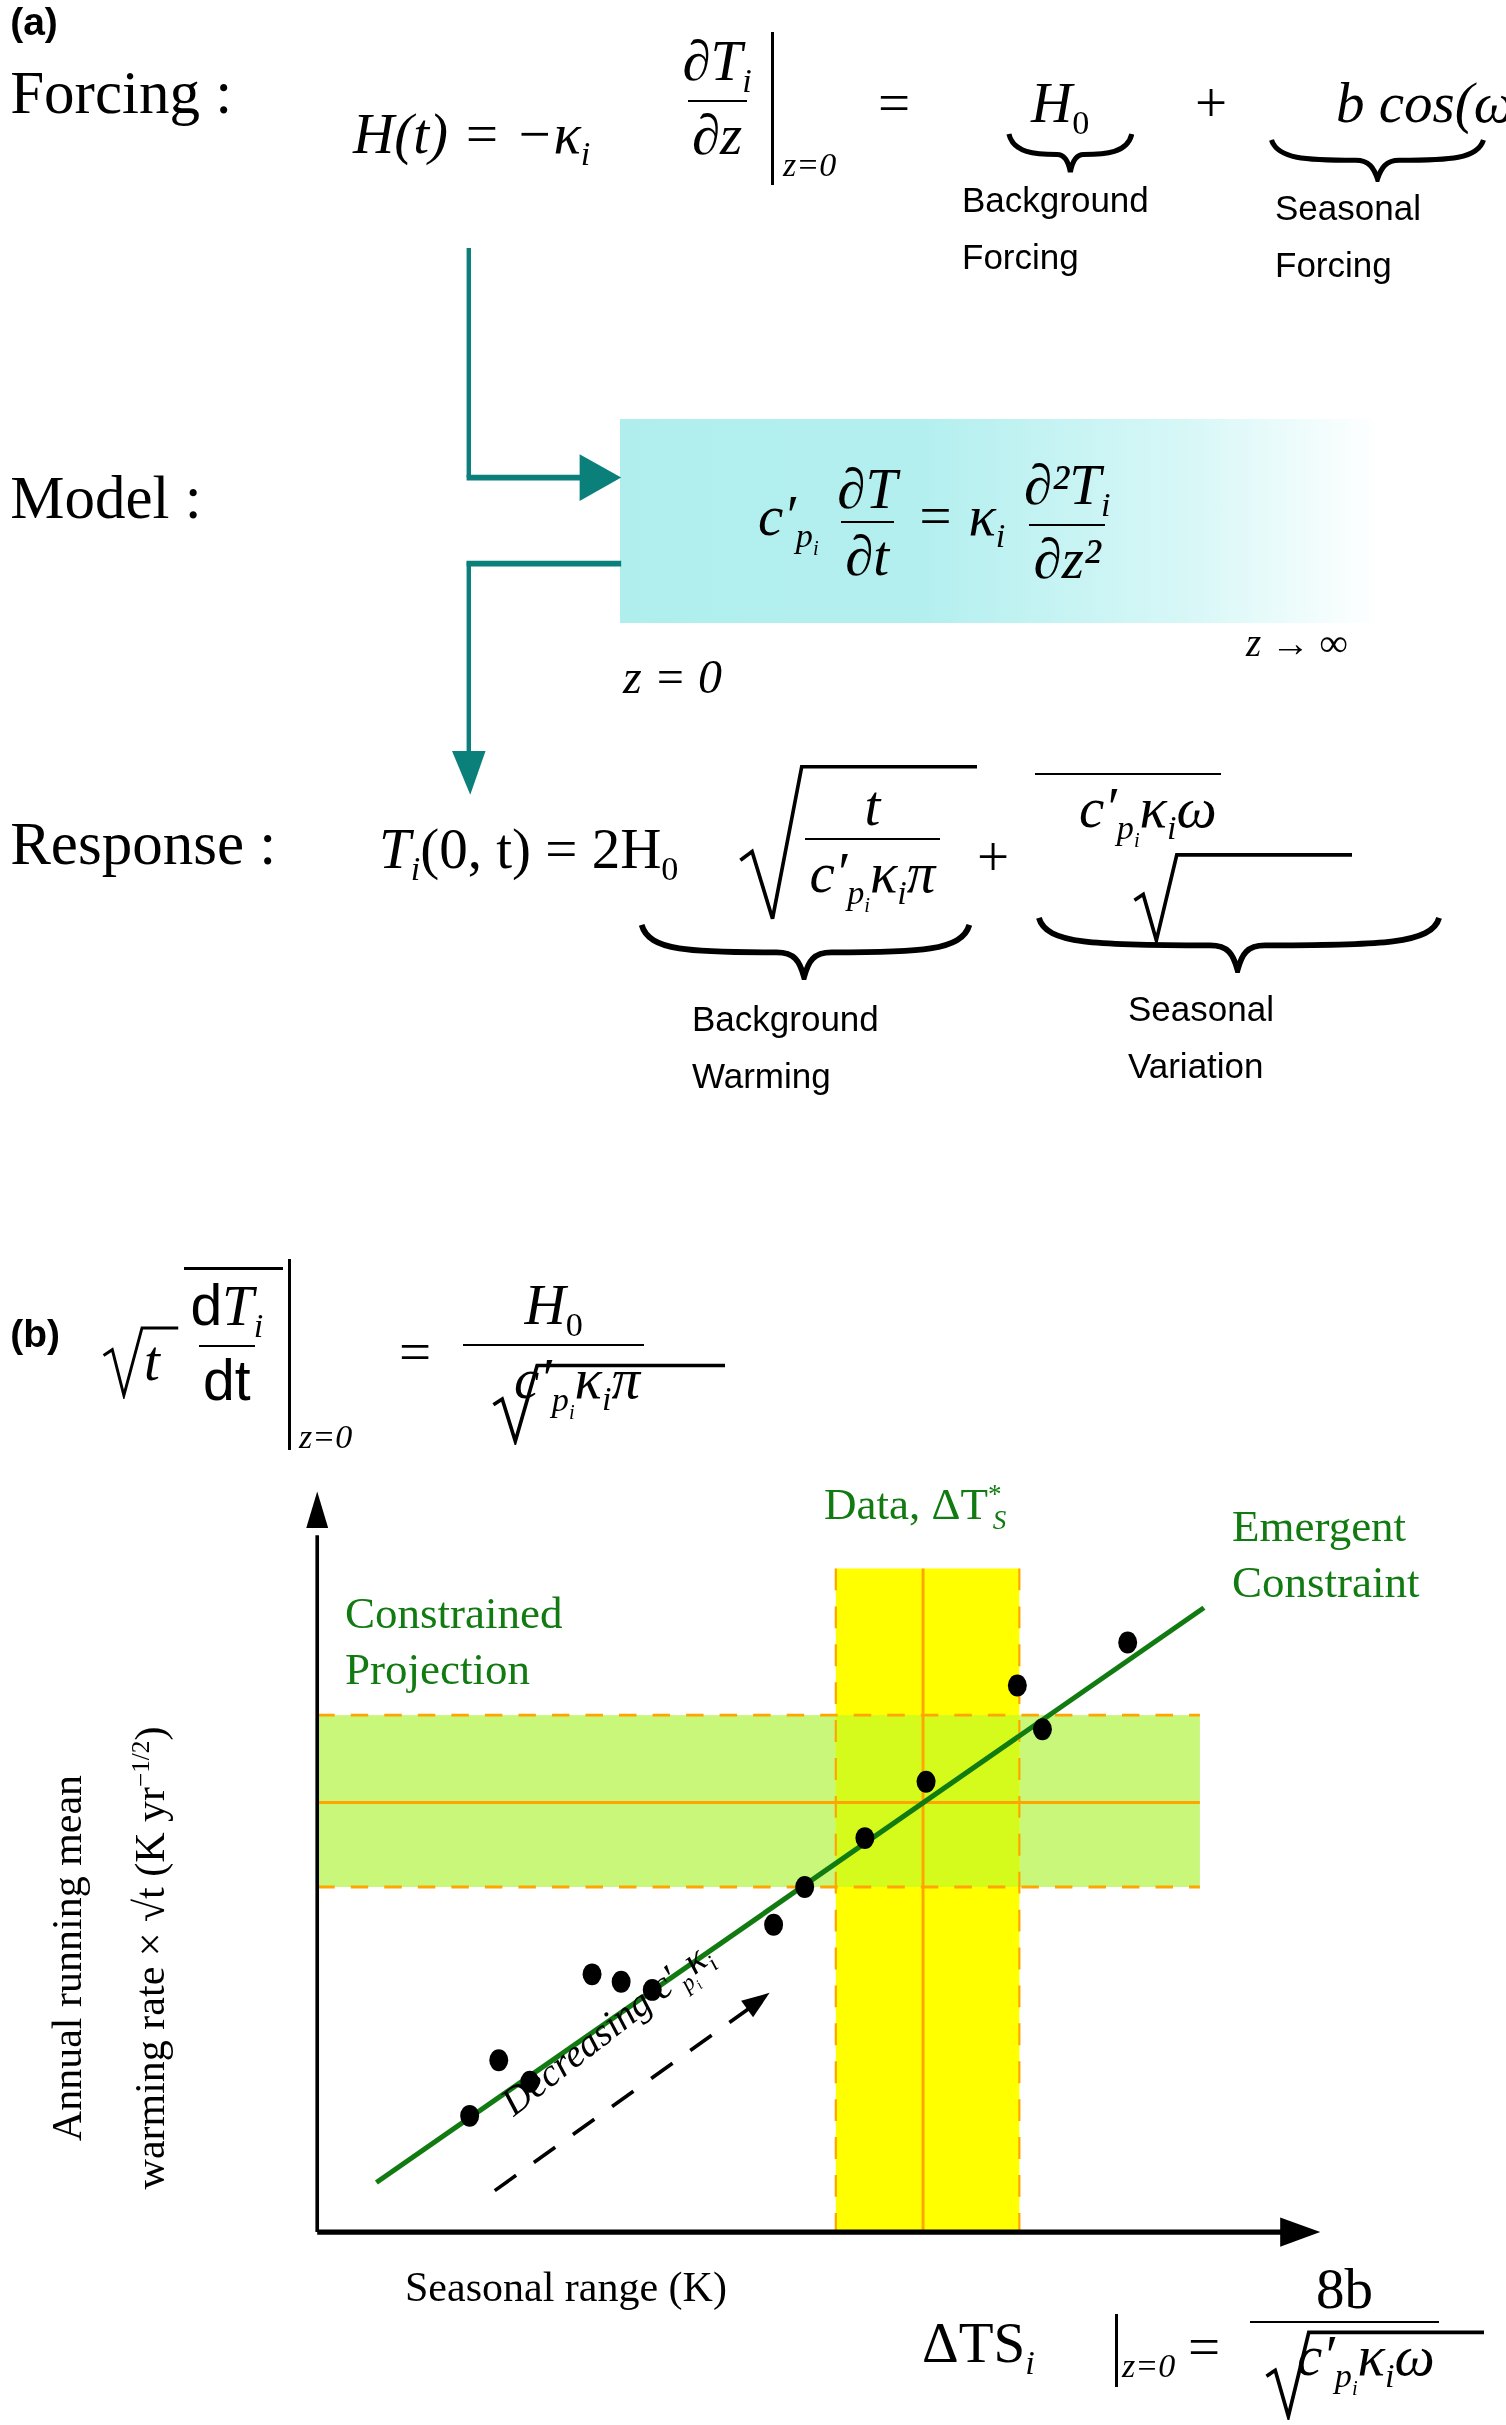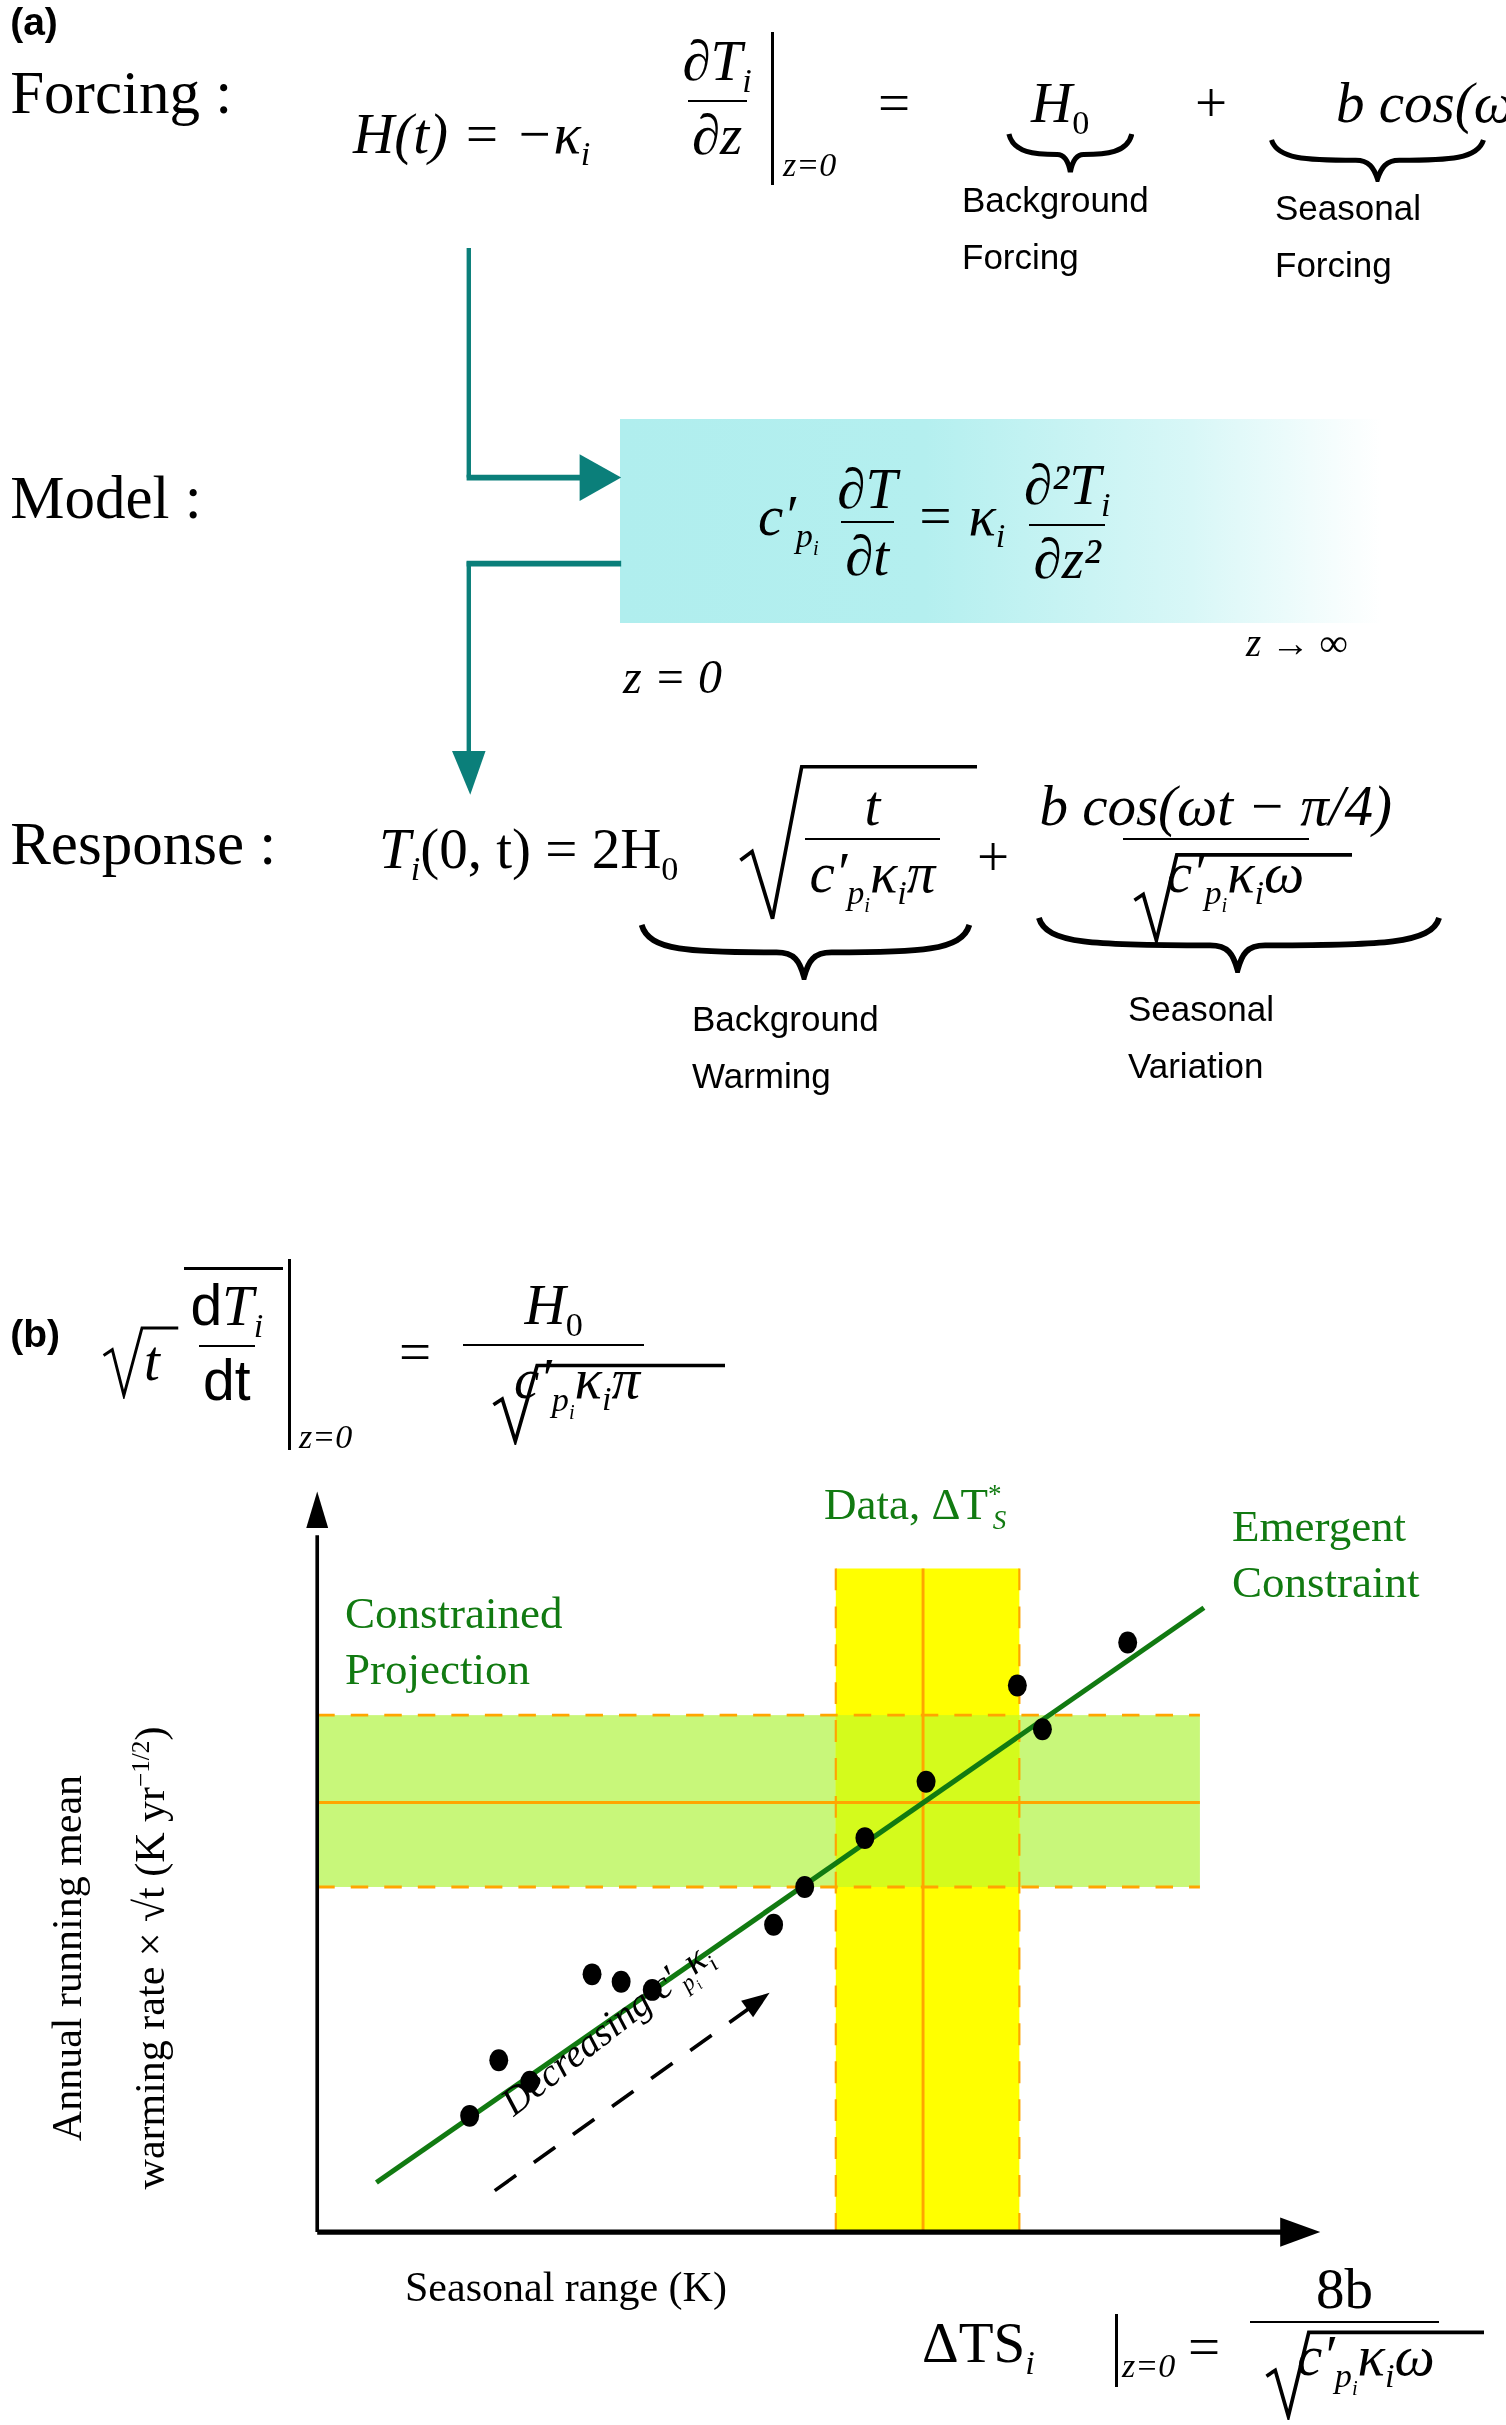--- a/index.html
+++ b/index.html
@@ -96,21 +96,20 @@
 </svg>
 <div class="abs math" style="left:805px;top:773px;">
   <div class="frac">
     <span class="num">t</span>
     <span class="den"><span>c′</span><sub><span>p</span><sub>i</sub></sub><span>κ</span><sub>i</sub><span>π</span></span>
   </div>
 </div>
 <div class="abs math up" style="left:977px;top:824px;">+</div>
 <div class="abs math" style="left:1035px;top:773px;">
   <div class="frac">
-    <span class="num">b cos(ωt − π/4)</span>
     <span class="den" style="padding-left:44px;"><span>c′</span><sub><span>p</span><sub>i</sub></sub><span>κ</span><sub>i</sub><span>ω</span></span>
   </div>
 </div>
 <svg class="abs" style="left:1133px;top:849px;" width="219" height="95" viewBox="0 0 300 130">
   <path d="M2,70 L14,62 L32,125 L60,8 L300,8" fill="none" stroke="#000" stroke-width="5"></path>
 </svg>
 
 <svg class="brace" style="left:638px;top:922px;" width="335" height="58" viewBox="0 0 460 80">
   <path d="M4,4 C14,40 70,42 190,42 C215,42 222,54 228,76 C234,54 241,42 266,42 C386,42 446,40 456,4" fill="none" stroke="#000" stroke-width="8"></path>
 </svg>

